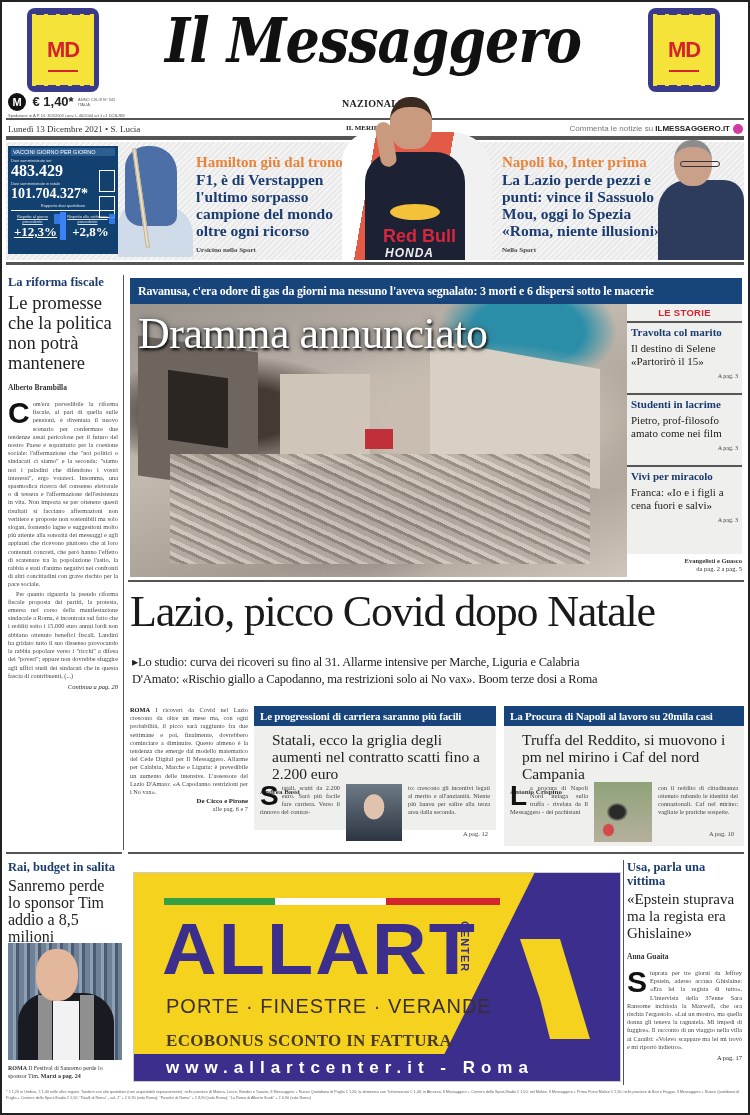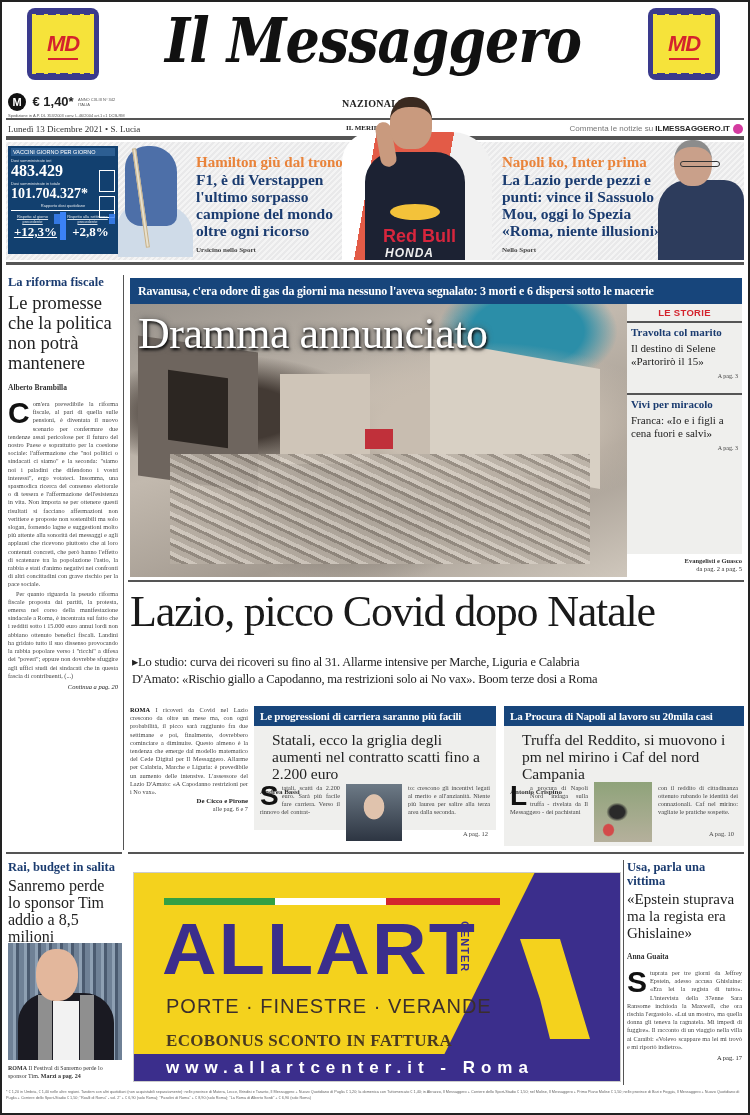--- a/index.html
+++ b/index.html
@@ -1,20 +1,20 @@
 <!DOCTYPE html>
 <html><head>
 <meta charset="utf-8">
 <style>
   * { box-sizing: border-box; margin: 0; padding: 0; }
   body { width: 750px; height: 1115px; background: #fff; font-family: "Liberation Serif", serif; color: #222; position: relative; overflow: hidden; }
   .frame { position:absolute; left:0; top:0; width:750px; height:1115px; border:2px solid #222; pointer-events:none; }
 
   
-  .md-logo { position:absolute; width:72px; height:72px; background:#3a3a8c; border-radius:8px; padding:6px 5px;font-style:italic; }
+  .md-logo { position:absolute; width:72px; height:84px; background:#3a3a8c; border-radius:8px; padding:6px 5px; }
   .md-logo .inner { background:#f6e33a; width:100%; height:100%; position:relative; display:flex; align-items:center; justify-content:center; }
   .md-logo .inner:before, .md-logo .inner:after { content:""; position:absolute; left:4px; right:4px; height:5px; background: repeating-linear-gradient(90deg, #3a3a8c 0 8px, transparent 8px 12px); }
   .md-logo .inner:before { top:-4px; } .md-logo .inner:after { bottom:-4px; }
   .md-logo .txt { font-family:"Liberation Sans", sans-serif; font-weight:bold; color:#d4232d; font-size:22px; letter-spacing:-1px; }
   .md-logo .bar { position:absolute; bottom:14px; left:16px; right:16px; height:2px; background:#d4232d; }
   .masthead-title { position:absolute; left:148px; top:8px; width:450px; text-align:center; font-family:"DejaVu Serif", serif; font-weight:bold; font-size:54px; letter-spacing:-1px; color:#111; transform:scaleY(1.15); font-style:italic; }
   .price-box { position:absolute; left:8px; top:92px; font-family:"Liberation Sans", sans-serif; }
   .price-m { display:inline-block; width:18px; height:18px; border-radius:50%; background:#111; color:#fff; font-size:11px; font-weight:bold; text-align:center; line-height:18px; vertical-align:middle; }
   .price-val { font-size:13px; font-weight:bold; vertical-align:middle; margin-left:2px; }
   .price-small { font-size:4px; color:#555; display:inline-block; vertical-align:middle; width:50px; line-height:5px; }
@@ -248,20 +248,25 @@
   <div class="exc"></div>
   <div class="title">Dramma annunciato</div>
 </div>
 <div class="storie">
   <div class="storie-head">LE STORIE</div>
   <div class="story">
     <div class="k">Travolta col marito</div>
     <div class="h">Il destino di Selene «Partorirò il 15»</div>
     <div class="p">A pag. 3</div>
   </div>
+  <div class="story">
+    <div class="k">Studenti in lacrime</div>
+    <div class="h">Pietro, prof-filosofo amato come nei film</div>
+    <div class="p">A pag. 3</div>
+  </div>
   <div class="story" style="border-bottom:none;">
     <div class="k">Vivi per miracolo</div>
     <div class="h">Franca: «Io e i figli a cena fuori e salvi»</div>
     <div class="p">A pag. 3</div>
   </div>
 </div>
 <div class="credit">
   <div><b>Evangelisti e Guasco</b></div>
   <div>da pag. 2 a pag. 5</div>
 </div>

